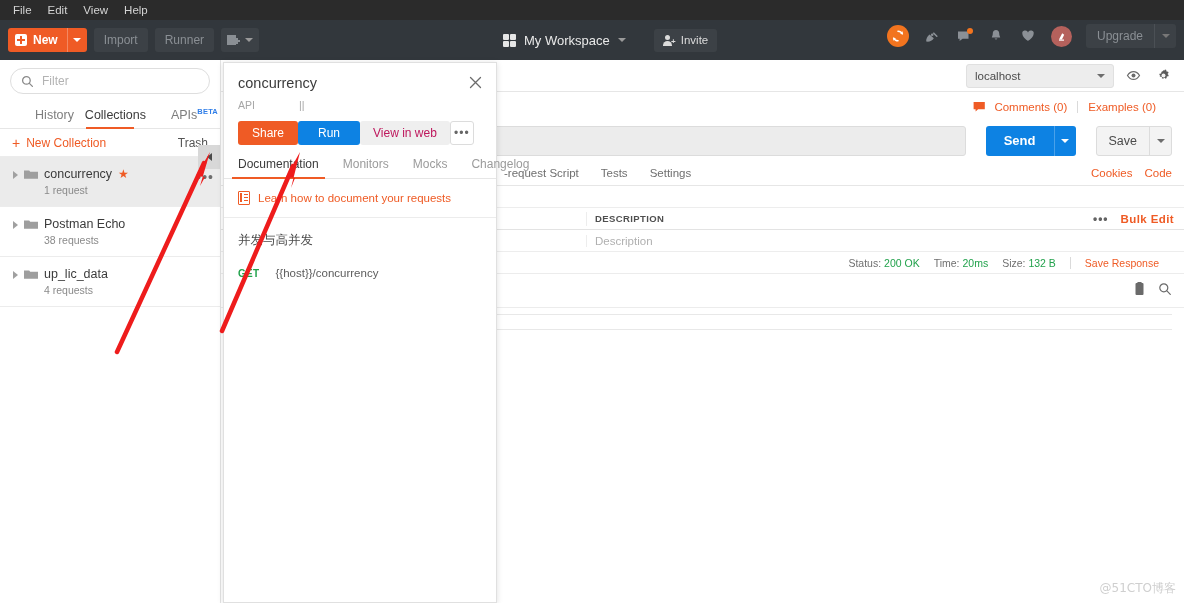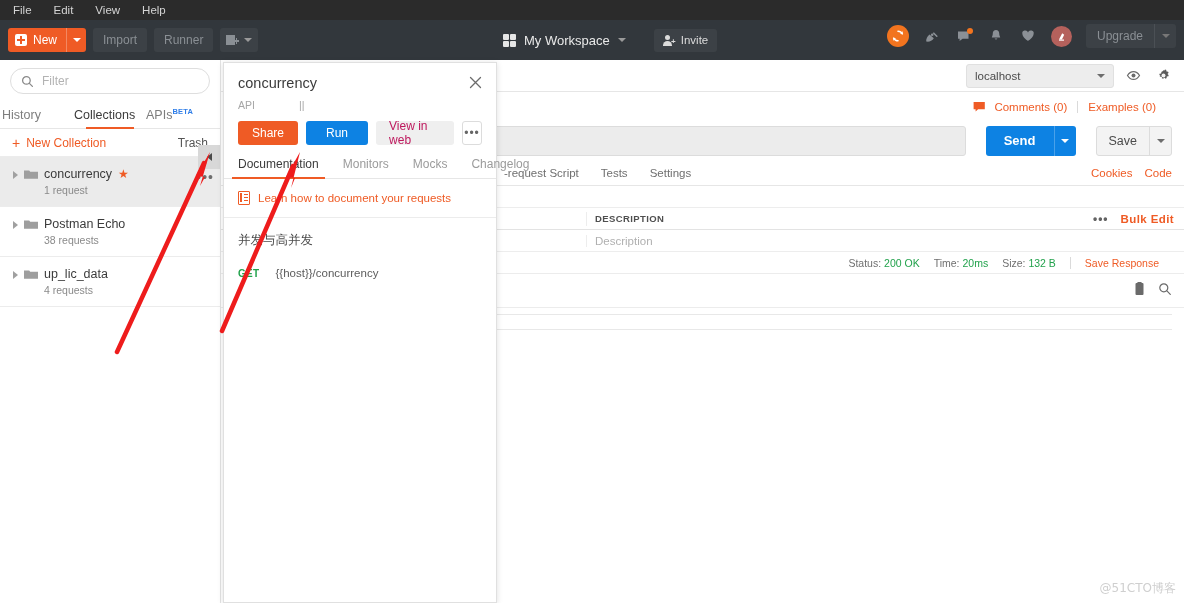--- a/index.html
+++ b/index.html
@@ -10,21 +10,21 @@
     background: #fff;
     overflow: hidden;
     color: #3b3b3b;
   }
   #app { position: relative; width: 1184px; height: 603px; }
 
   
   .menubar {
     position: absolute; top: 0; left: 0; width: 1184px; height: 20px;
     background: #2b2b2b; display: flex; align-items: center;
-    padding-left: 6px; gap: 8px;
+    padding-left: 6px; gap: 2px;
   }
   .menubar .mi {
     color: #d4d4d4; font-size: 11.5px; padding: 2px 7px; line-height: 14px;
     cursor: default;
   }
 
   
   .toolbar {
     position: absolute; top: 20px; left: 0; width: 1184px; height: 40px;
     background: #32373c; display: flex; align-items: center;
@@ -37,21 +37,21 @@
   .btn-new .np { display:flex; align-items:center; gap: 6px; padding: 0 9px 0 7px; height:24px;}
   .plus-sq {
     width: 12px; height: 12px; background: #fff; border-radius: 2px;
     position: relative; display:inline-block;
   }
   .plus-sq::before, .plus-sq::after {
     content:''; position:absolute; background:#ef5b25;
   }
   .plus-sq::before { left: 5px; top: 2px; width: 2px; height: 8px; }
   .plus-sq::after  { top: 5px; left: 2px; height: 2px; width: 8px; }
-  .btn-new .lbl { color:#fff; font-size: 12px; font-weight: 400;}
+  .btn-new .lbl { color:#fff; font-size: 12px; font-weight: 700;}
   .btn-new .caret-wrap {
     border-left: 1px solid rgba(255,255,255,.28); height:24px;
     display:flex; align-items:center; justify-content:center; width: 20px;
   }
   .caret { width:0;height:0;border-left:4px solid transparent;border-right:4px solid transparent; }
   .caret.white { border-top: 4px solid #fff; }
   .caret.grey { border-top: 4px solid #9a9a9a; }
   .caret.dark { border-top: 4px solid #6d6d6d; }
   .caret.d2   { border-top: 4px solid #777; }
 
@@ -121,21 +121,21 @@
   .filter-box input {
     border:none;outline:none;font-size:12px;color:#444;flex:1;
     font-family:"Liberation Sans", sans-serif; background:transparent;
   }
   .filter-box input::placeholder { color:#b3b3b3; }
   .tabs-row {
     display:flex; align-items:flex-end; height:28px; padding: 0 2px;
     border-bottom:1px solid #e6e6e6; position:relative;
   }
   .stab {
-    flex:1; text-align:left; font-size:12.5px; color:#7d7d7d; padding-bottom:6px;
+    flex:1; text-align:right; font-size:12.5px; color:#7d7d7d; padding-bottom:6px;
     cursor:pointer; position:relative;
   }
   .stab.active { color:#3b3b3b; }
   .stab.active::after {
     content:''; position:absolute; left:12px; right:12px; bottom:-1px; height:2px; background:#ef5b25;
   }
   .beta-sup { font-size:7.5px; color:#2f7ee8; vertical-align:super; font-weight:bold; letter-spacing:.2px;}
   .newcol-row {
     display:flex;align-items:center;justify-content:space-between;
     height:28px; padding: 0 12px; border-bottom:1px solid #ececec;
@@ -251,21 +251,21 @@
     background:#fff; border:1px solid #e0e0e0; box-shadow: 0 1px 6px rgba(0,0,0,.13);
     z-index: 20;
   }
   .dp-head { padding: 12px 14px 0 14px; position:relative;}
   .dp-title { font-size:14.5px; color:#3b3b3b; }
   .dp-close {
     position:absolute; right:12px; top:10px; width:18px;height:18px;
     display:flex;align-items:center;justify-content:center;cursor:pointer;color:#6c6c6c;font-size:16px;line-height:16px;
   }
   .dp-meta { display:flex; align-items:center; gap:44px; padding: 8px 14px 0 14px; font-size:10.5px; color:#a6a6a6;}
-  .dp-actions { display:flex; align-items:center; gap:8px; padding: 10px 14px 0 14px;}
+  .dp-actions { display:flex; align-items:center; gap:0; padding: 10px 14px 0 14px;}
   .dp-btn { height:24px; border-radius:3px; display:flex;align-items:center;justify-content:center;
             font-size:12px; cursor:pointer; padding: 0 14px;}
   .dp-btn.share { background:#ef5b25; color:#fff;}
   .dp-btn.run { background:#0d82e3; color:#fff; padding: 0 20px;}
   .dp-btn.web { background:#efefef; color:#be185d; padding: 0 13px;}
   .dp-btn.more { background:#fff; border:1px solid #dcdcdc; width:24px; padding:0; color:#666; letter-spacing:1px;}
   .dp-tabs {
     display:flex; align-items:center; gap:24px; padding: 12px 14px 0 14px;
     font-size:12px; color:#9b9b9b; border-bottom:1px solid #e6e6e6; position:relative;
   }

